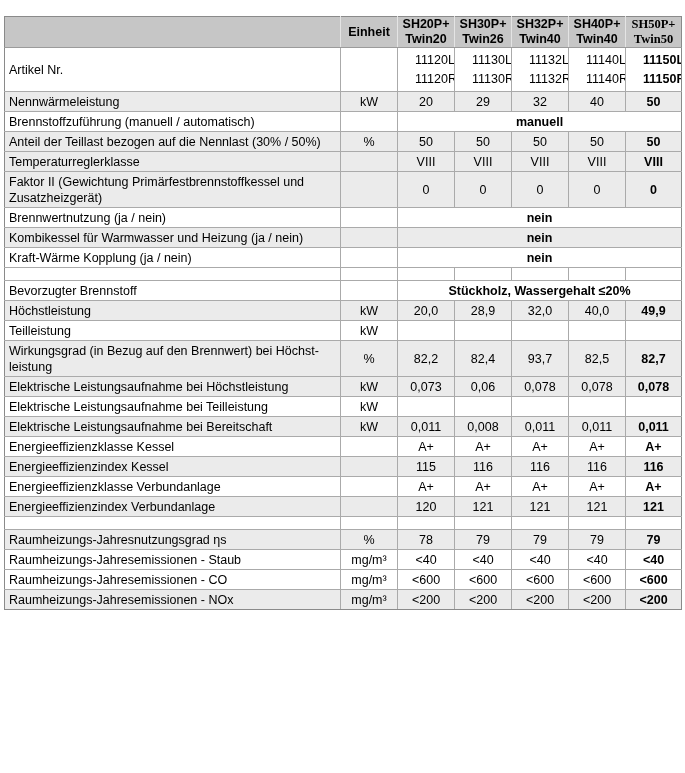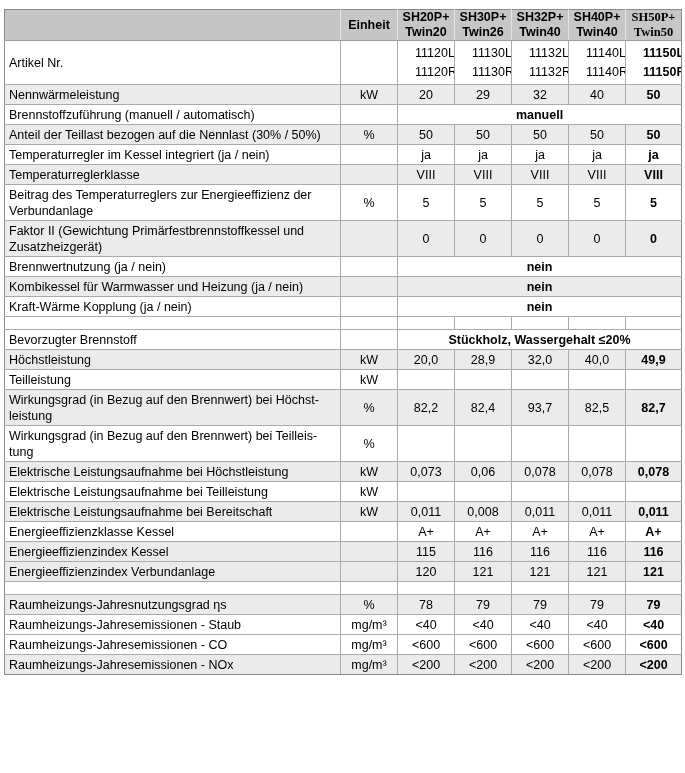--- a/index.html
+++ b/index.html
@@ -7,21 +7,21 @@
   body {
     background: #ffffff;
     font-family: "Liberation Sans", "DejaVu Sans", sans-serif;
     position: relative;
     overflow: hidden;
     color: #000;
   }
   table.spec {
     position: absolute;
     left: 4px;
-    top: 9px;
+    top: 16px;
     width: 677px;
     border-collapse: collapse;
     table-layout: fixed;
     font-size: 12.5px;
   }
   th, td {
     border: 1px solid #aaaaaa;
     vertical-align: middle;
     overflow: hidden;
   }
@@ -134,47 +134,28 @@
       </tr>
       <tr class="shaded">
         <td class="label-cell">Anteil der Teillast bezogen auf die Nennlast (30% / 50%)</td>
         <td class="unit-cell">%</td>
         <td class="val-cell">50</td>
         <td class="val-cell">50</td>
         <td class="val-cell">50</td>
         <td class="val-cell">50</td>
         <td class="val-cell">50</td>
       </tr>
-      <tr class="">
-        <td class="label-cell">Temperaturregler im Kessel integriert (ja / nein)</td>
-        <td class="unit-cell"></td>
-        <td class="val-cell">ja</td>
-        <td class="val-cell">ja</td>
-        <td class="val-cell">ja</td>
-        <td class="val-cell">ja</td>
-        <td class="val-cell">ja</td>
-      </tr>
       <tr class="shaded">
         <td class="label-cell">Temperaturreglerklasse</td>
         <td class="unit-cell"></td>
         <td class="val-cell">VIII</td>
         <td class="val-cell">VIII</td>
         <td class="val-cell">VIII</td>
         <td class="val-cell">VIII</td>
         <td class="val-cell">VIII</td>
-      </tr>
-      <tr class=" tall">
-        <td class="label-cell">Beitrag des Temperaturreglers zur Energieeffizienz der
-Verbundanlage</td>
-        <td class="unit-cell">%</td>
-        <td class="val-cell">5</td>
-        <td class="val-cell">5</td>
-        <td class="val-cell">5</td>
-        <td class="val-cell">5</td>
-        <td class="val-cell">5</td>
       </tr>
       <tr class="shaded tall">
         <td class="label-cell">Faktor II (Gewichtung Primärfestbrennstoffkessel und
 Zusatzheizgerät)</td>
         <td class="unit-cell"></td>
         <td class="val-cell">0</td>
         <td class="val-cell">0</td>
         <td class="val-cell">0</td>
         <td class="val-cell">0</td>
         <td class="val-cell">0</td>
@@ -229,30 +210,20 @@
       <tr class="shaded tall">
         <td class="label-cell">Wirkungsgrad (in Bezug auf den Brennwert) bei Höchst-
 leistung</td>
         <td class="unit-cell">%</td>
         <td class="val-cell">82,2</td>
         <td class="val-cell">82,4</td>
         <td class="val-cell">93,7</td>
         <td class="val-cell">82,5</td>
         <td class="val-cell">82,7</td>
       </tr>
-      <tr class=" tall">
-        <td class="label-cell">Wirkungsgrad (in Bezug auf den Brennwert) bei Teilleis-
-tung</td>
-        <td class="unit-cell">%</td>
-        <td class="val-cell"></td>
-        <td class="val-cell"></td>
-        <td class="val-cell"></td>
-        <td class="val-cell"></td>
-        <td class="val-cell"></td>
-      </tr>
       <tr class="shaded">
         <td class="label-cell">Elektrische Leistungsaufnahme bei Höchstleistung</td>
         <td class="unit-cell">kW</td>
         <td class="val-cell">0,073</td>
         <td class="val-cell">0,06</td>
         <td class="val-cell">0,078</td>
         <td class="val-cell">0,078</td>
         <td class="val-cell">0,078</td>
       </tr>
       <tr class="">
@@ -283,20 +254,29 @@
         <td class="val-cell">A+</td>
       </tr>
       <tr class="shaded">
         <td class="label-cell">Energieeffizienzindex Kessel</td>
         <td class="unit-cell"></td>
         <td class="val-cell">115</td>
         <td class="val-cell">116</td>
         <td class="val-cell">116</td>
         <td class="val-cell">116</td>
         <td class="val-cell">116</td>
+      </tr>
+      <tr class="">
+        <td class="label-cell">Energieeffizienzklasse Verbundanlage</td>
+        <td class="unit-cell"></td>
+        <td class="val-cell">A+</td>
+        <td class="val-cell">A+</td>
+        <td class="val-cell">A+</td>
+        <td class="val-cell">A+</td>
+        <td class="val-cell">A+</td>
       </tr>
       <tr class="shaded">
         <td class="label-cell">Energieeffizienzindex Verbundanlage</td>
         <td class="unit-cell"></td>
         <td class="val-cell">120</td>
         <td class="val-cell">121</td>
         <td class="val-cell">121</td>
         <td class="val-cell">121</td>
         <td class="val-cell">121</td>
       </tr>

